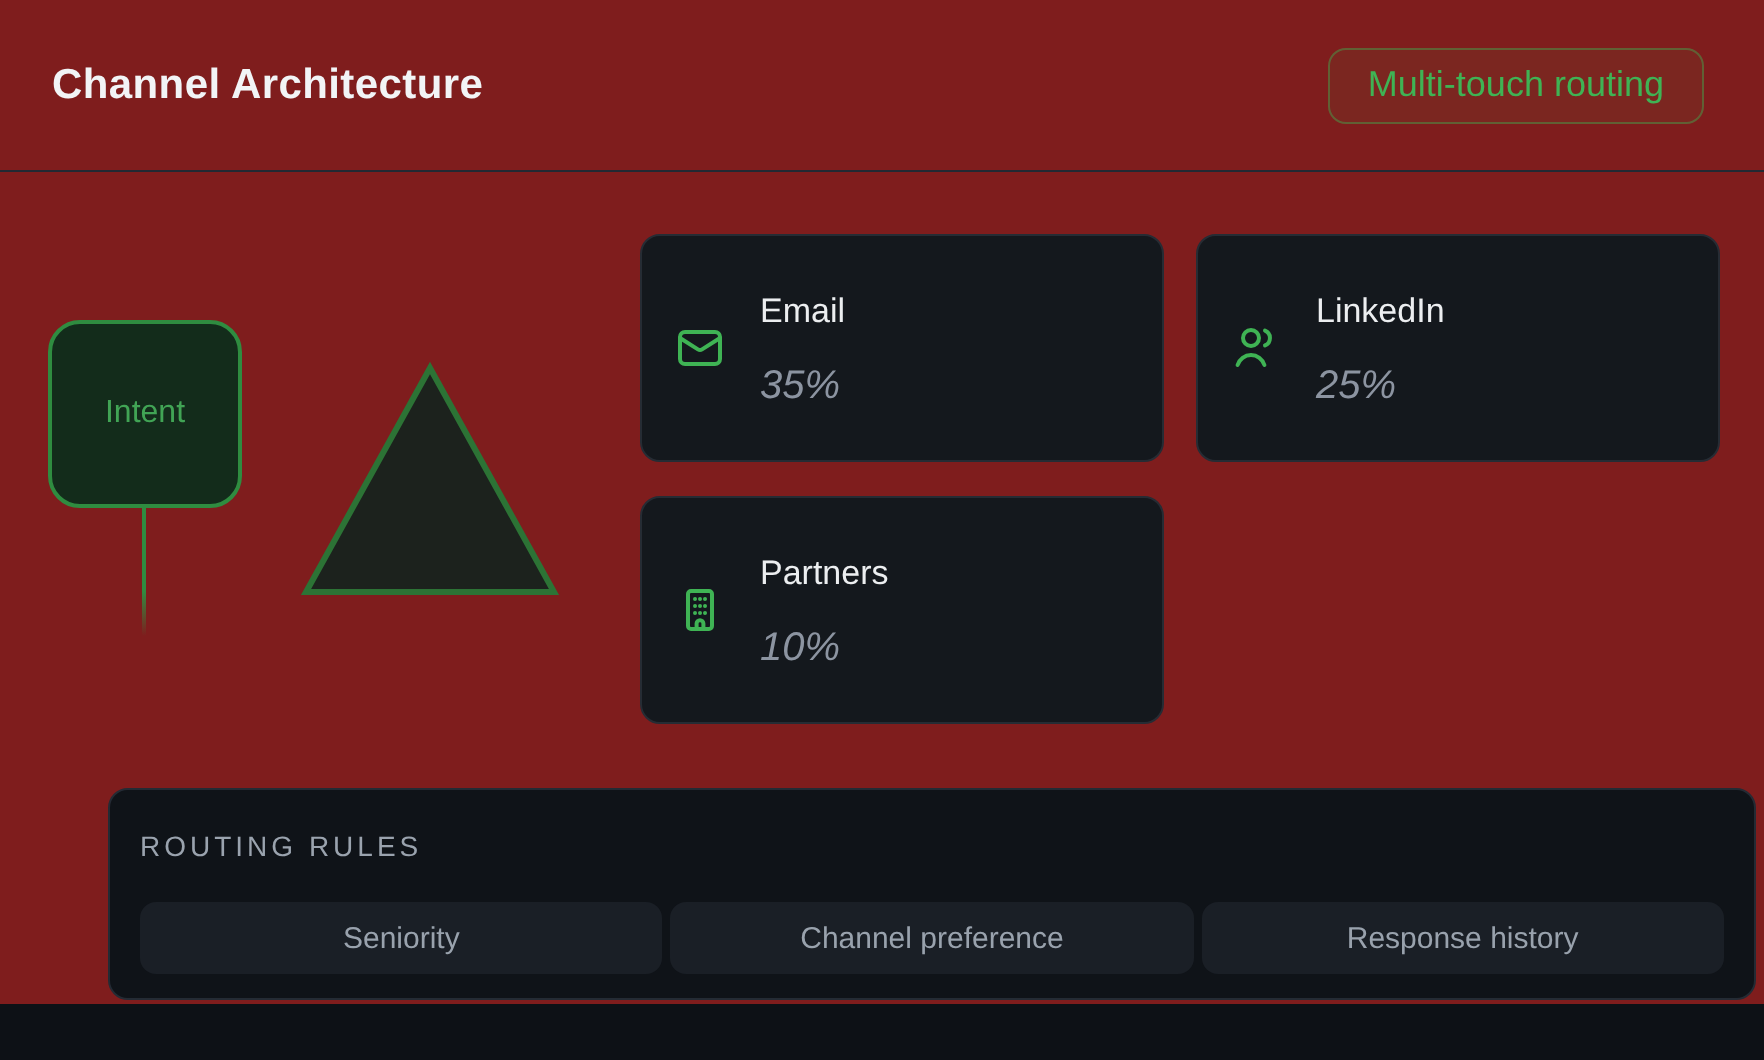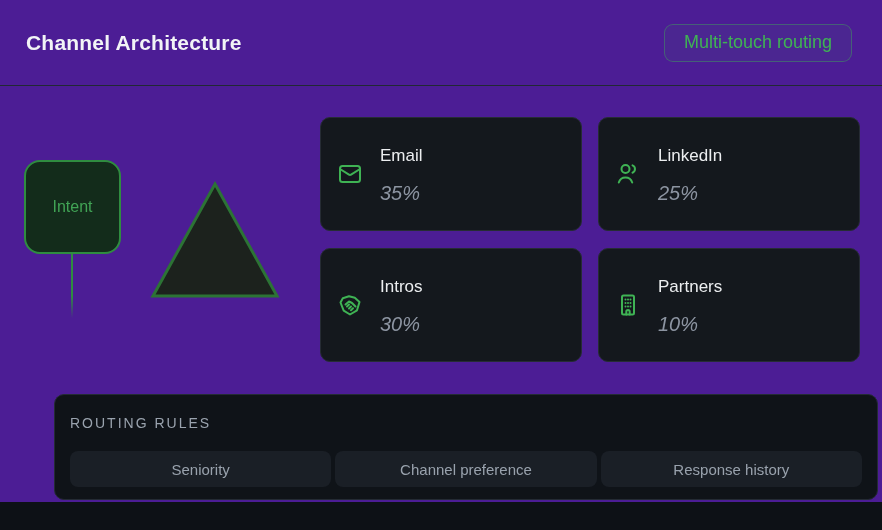--- a/index.html
+++ b/index.html
@@ -3,21 +3,21 @@
 <meta charset="utf-8">
 <style>
   * { margin: 0; padding: 0; box-sizing: border-box; }
   html, body { background: #0d1116; }
   body { font-family: "Liberation Sans", sans-serif; }
 
   .page {
     position: relative;
     width: 882px;
     height: 502px;
-    background: #4c1d95;
+    background: #7f1d1d;
     overflow: hidden;
     color: #eceef0;
   }
 
   
   .header {
     position: absolute;
     left: 0; top: 0;
     width: 100%; height: 86px;
     display: flex;
@@ -201,35 +201,20 @@
           <path d="M16.5 3.3a4 4 0 0 1 0 7.4"></path>
           <path d="M2.8 20.5a7 7 0 0 1 13.4 0"></path>
         </svg>
       </span>
       <div class="card-text">
         <div class="card-title">LinkedIn</div>
         <div class="card-share">25%</div>
       </div>
     </div>
 
-    <div class="card">
-      <span class="icon">
-        <svg viewBox="0 0 24 24" fill="none" stroke="currentColor" stroke-width="2" stroke-linecap="round" stroke-linejoin="round">
-          <path d="M4.8 5.2 2.5 9.5l3.2 8.2 6.3 3.8 7-4.2 2.5-8.3-4.7-4.3-5.8-1.5z"></path>
-          <path d="m7.5 11.5 3.5-3 3 1.5 3.5 3.5"></path>
-          <path d="m9 13.5 2-2"></path>
-          <path d="m11 15.5 2-2"></path>
-          <path d="m13 17.2 2-2"></path>
-        </svg>
-      </span>
-      <div class="card-text">
-        <div class="card-title">Intros</div>
-        <div class="card-share">30%</div>
-      </div>
-    </div>
 
     <div class="card">
       <span class="icon">
         <svg viewBox="0 0 24 24" fill="none" stroke="currentColor" stroke-width="2" stroke-linecap="round" stroke-linejoin="round">
           <rect x="6" y="2.5" width="12" height="19" rx="1.5"></rect>
           <path d="M9.5 6.5h.01M12 6.5h.01M14.5 6.5h.01M9.5 10h.01M12 10h.01M14.5 10h.01M9.5 13.5h.01M12 13.5h.01M14.5 13.5h.01"></path>
           <path d="M10.3 21.5v-2.7a1.7 1.7 0 0 1 3.4 0v2.7"></path>
         </svg>
       </span>
       <div class="card-text">

